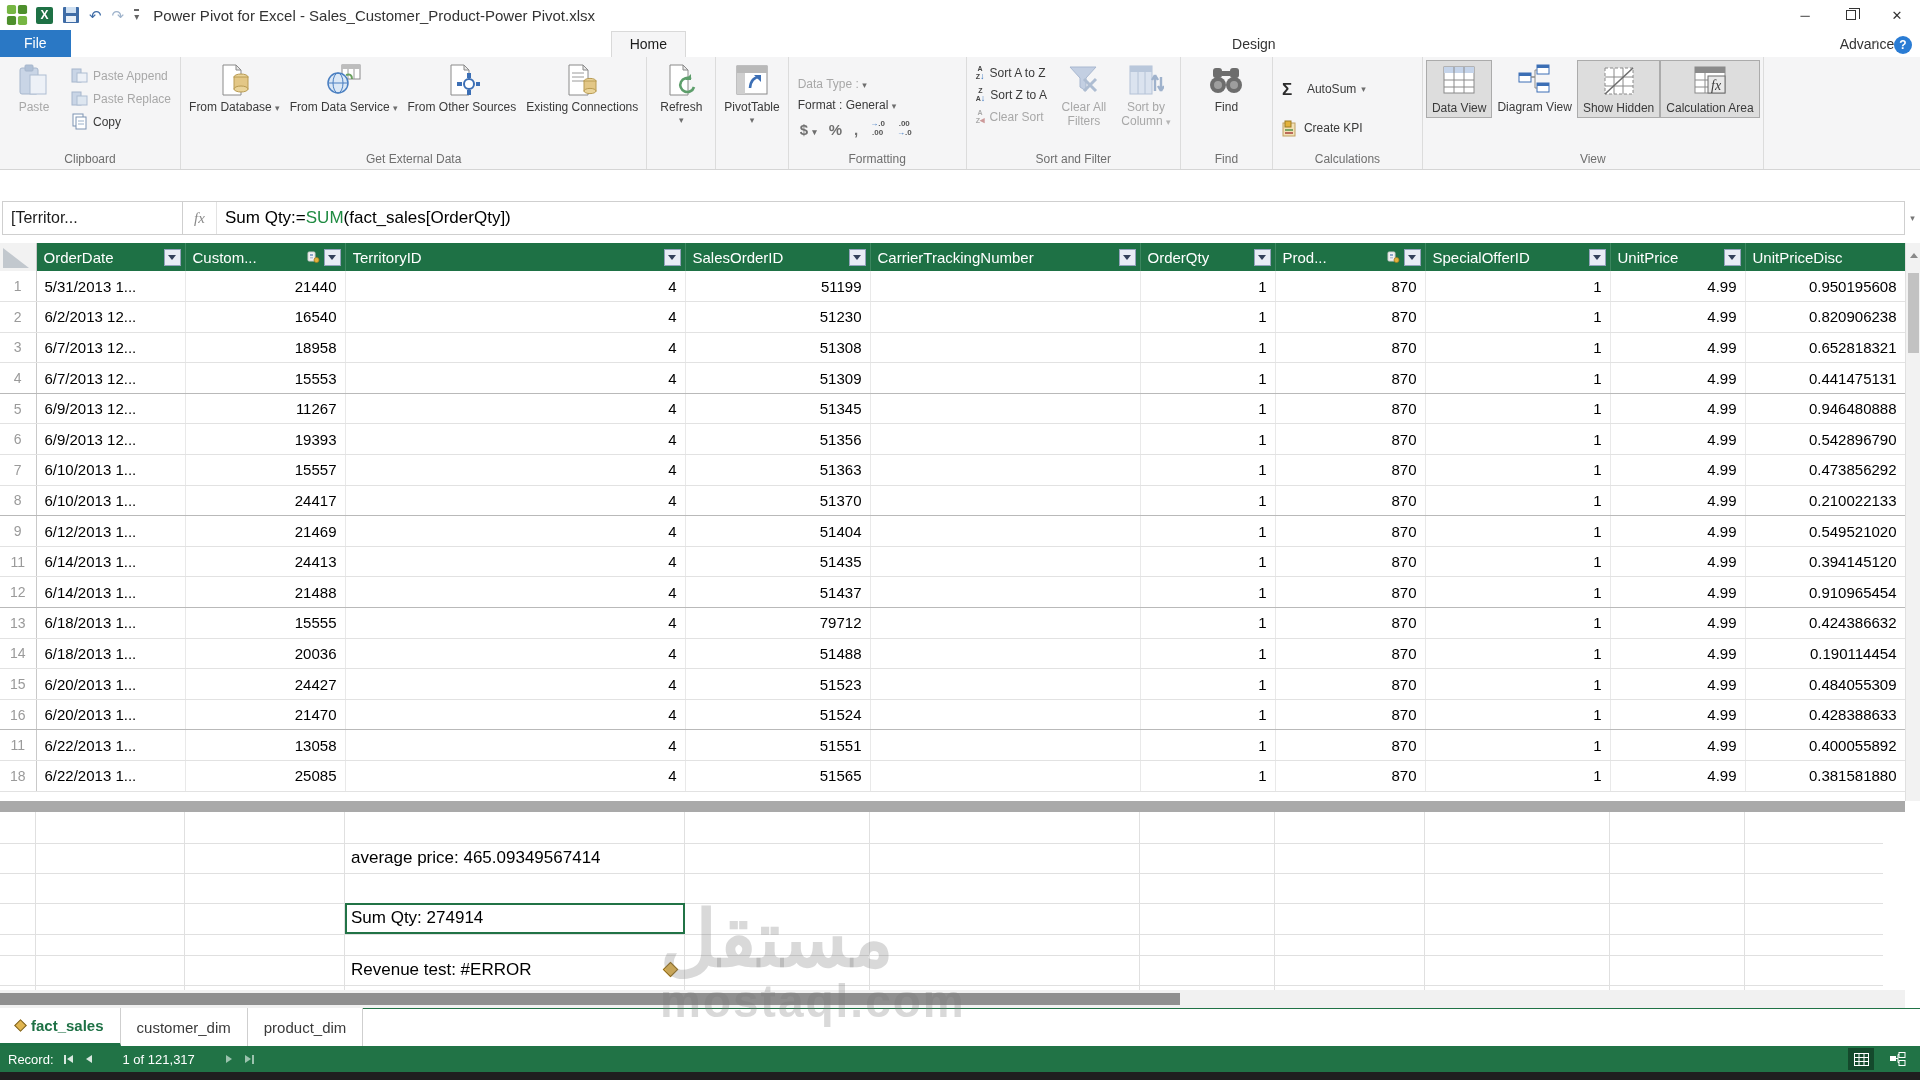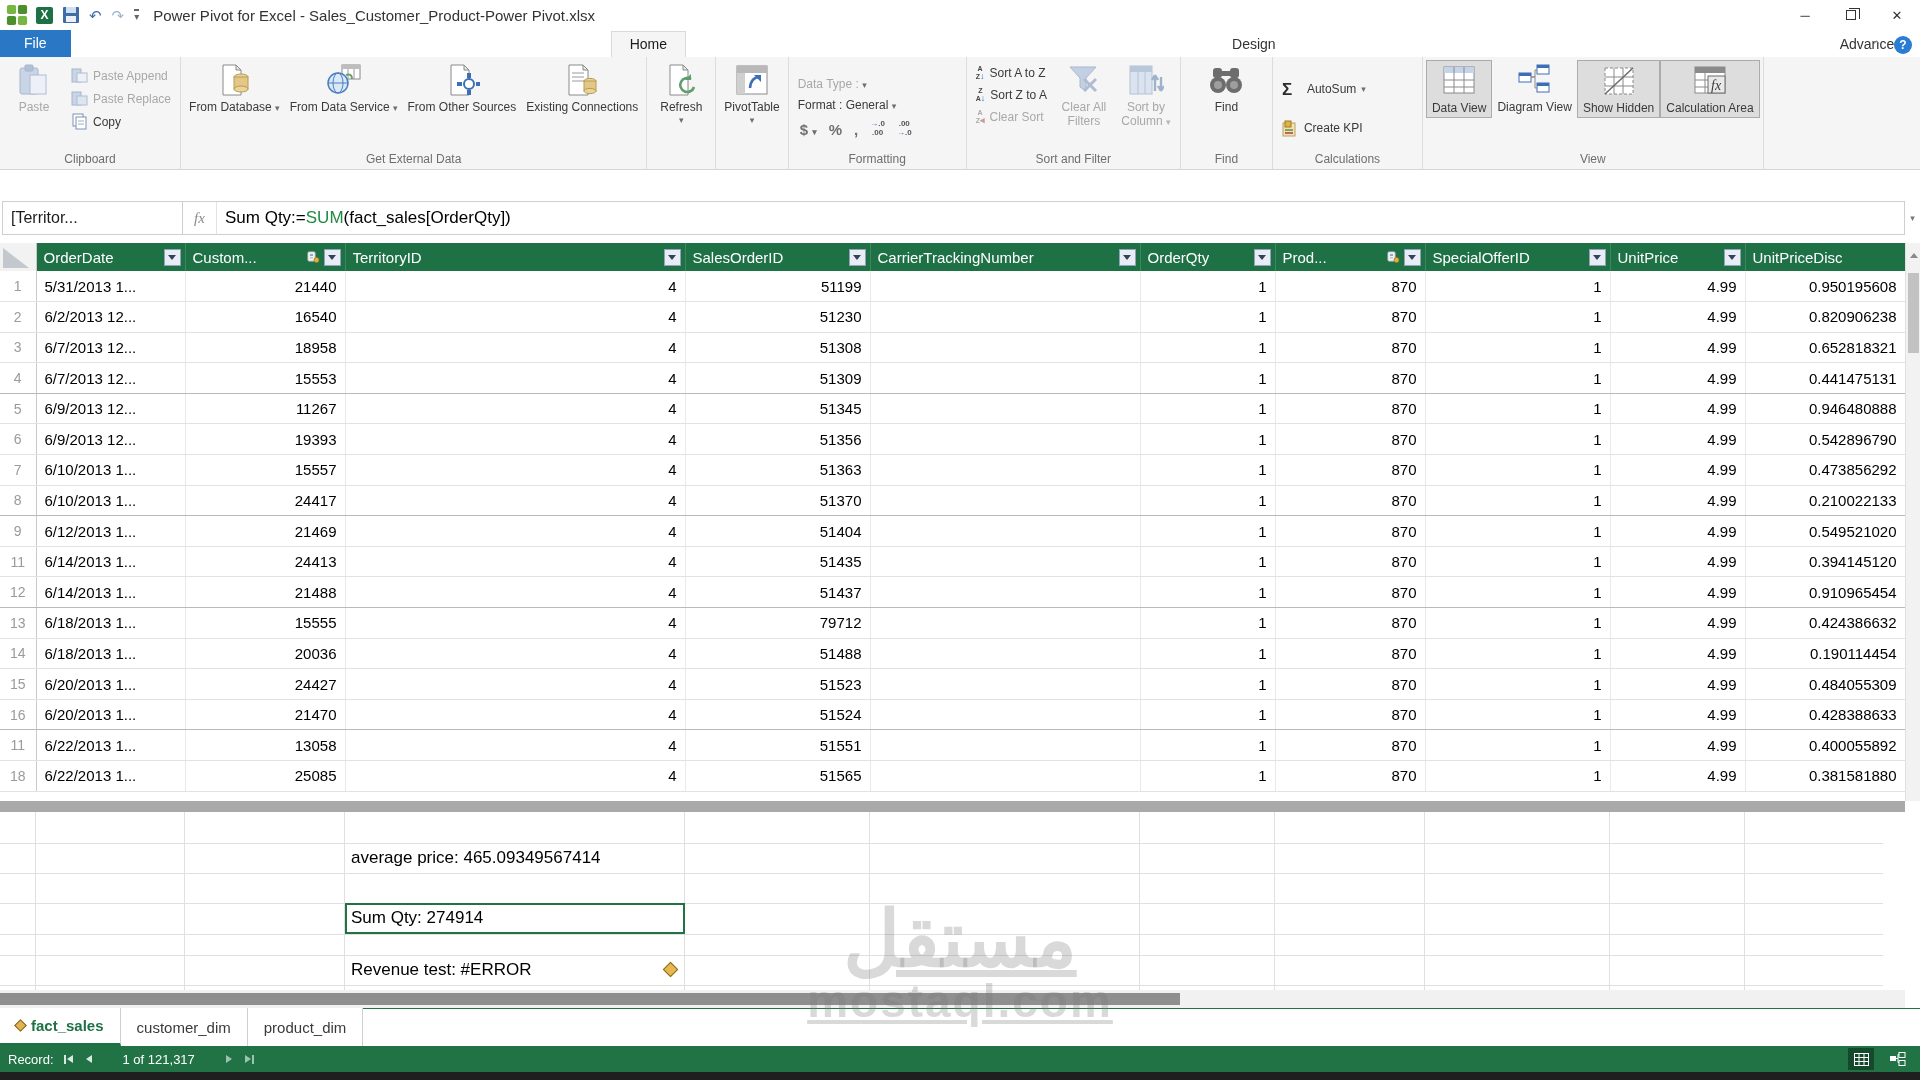--- a/index.html
+++ b/index.html
@@ -137,22 +137,22 @@
   .tri.right { border-left:6px solid #9cc3ae; border-right:none; }
   .tbar { width:2px; height:9px; background:#d9e8e0; }
   .tbar.dim { background:#9cc3ae; }
   .recvalue { margin:0 18px; color:#fff; }
   .sb-right { position:absolute; right:10px; top:0; height:26px; display:flex; align-items:center; gap:10px; }
   .sbicon { width:26px; height:22px; display:flex; align-items:center; justify-content:center; }
   .sbicon.pressed { background:#14492c; }
   .bottomstrip { height:8px; background:#1f1f1f; }
 
   
-  .watermark { position:absolute; left:660px; top:900px; width:600px; text-align:center;
-    z-index:40; pointer-events:none; color:rgba(120,120,120,0.28);text-decoration:underline; }
+  .watermark { position:absolute; left:660px; top:900px; width:600px; text-align:left;
+    z-index:40; pointer-events:none; color:rgba(120,120,120,0.28); }
   .wm-ar { font-size:78px; font-weight:bold; line-height:1.0; }
   .wm-en { font-size:46px; font-weight:bold; letter-spacing:2px; line-height:1.0; }
 </style>
 </head>
 <body>
 
 <div class="app">
 
   <div class="titlebar">
     <svg class="appicon" viewBox="0 0 24 24">

